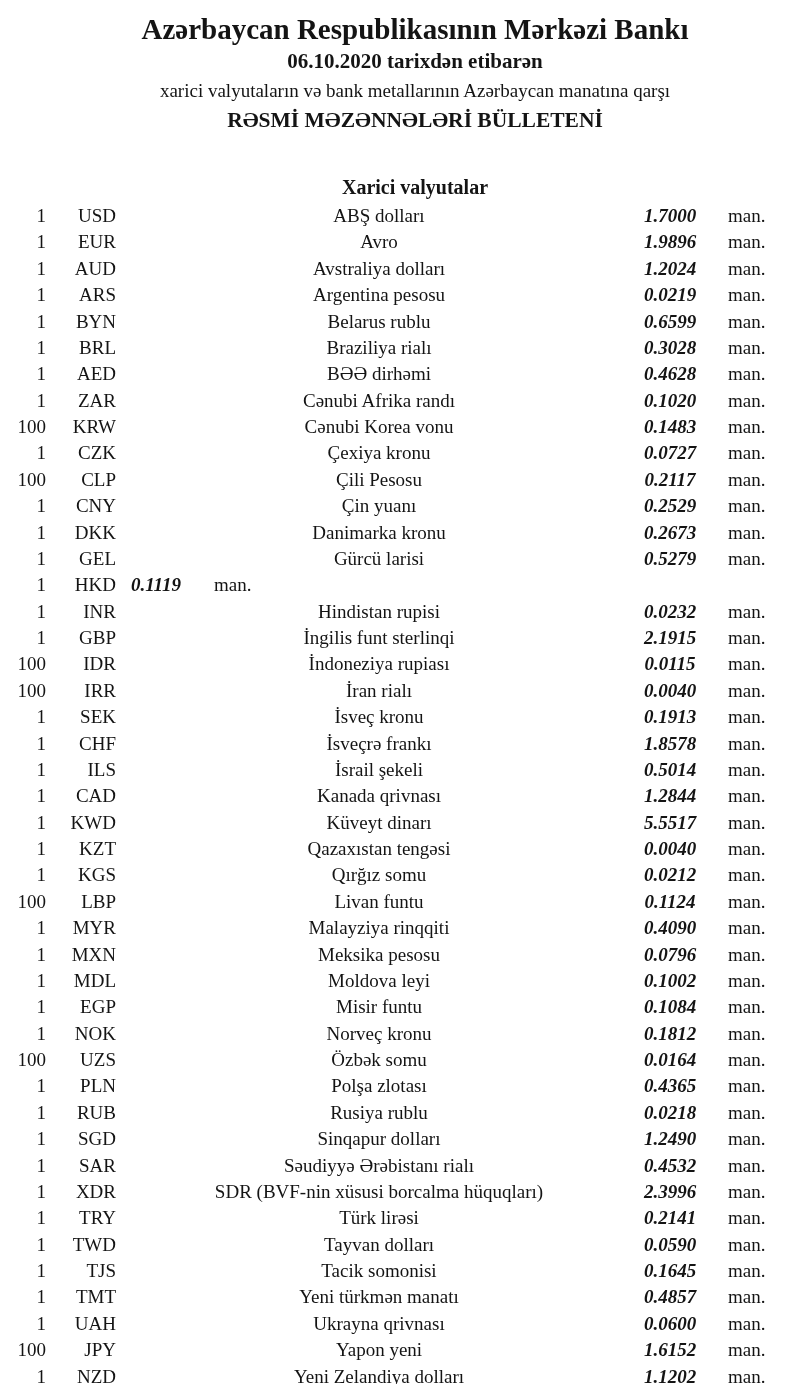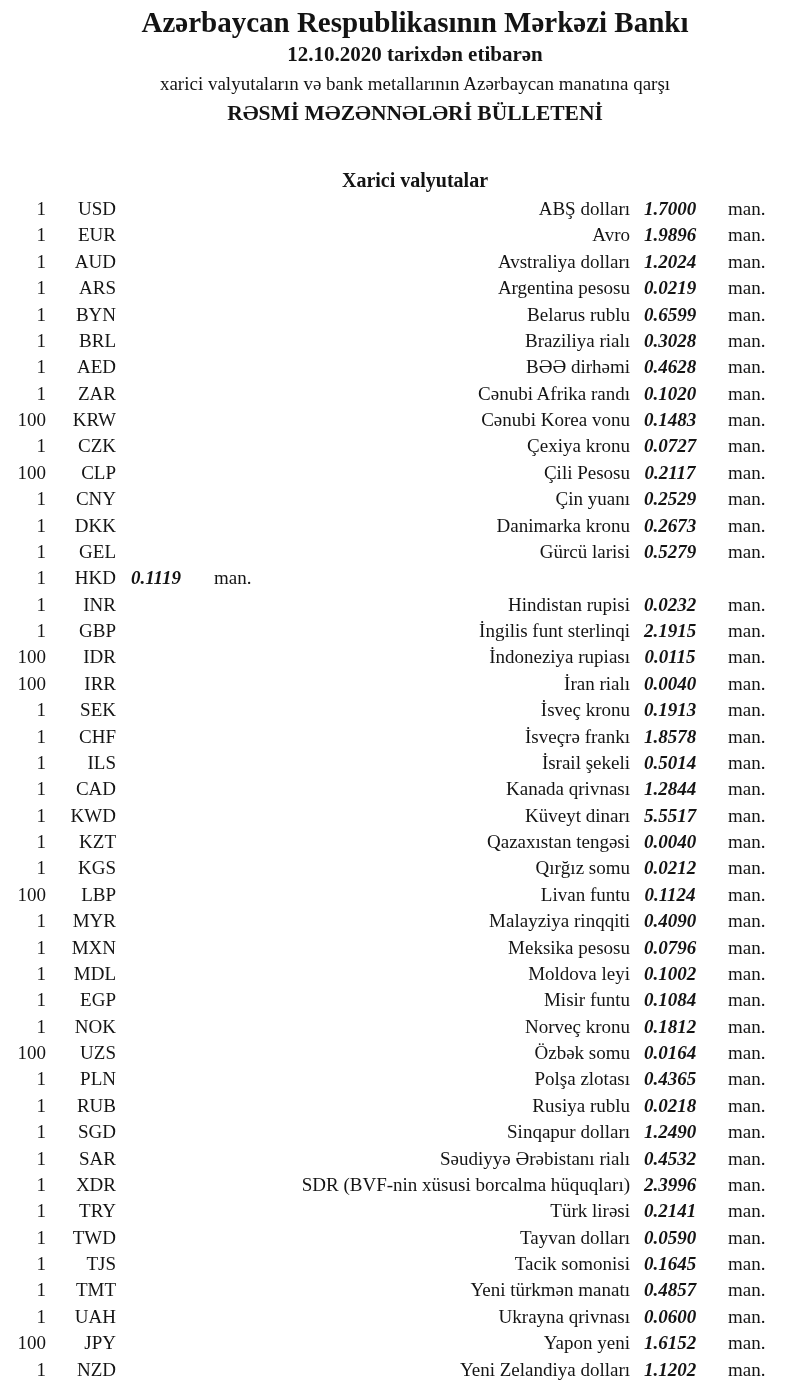--- a/index.html
+++ b/index.html
@@ -11,21 +11,21 @@
     overflow: hidden;
     font-family: "Liberation Serif", serif;
     color: #141414;
   }
   .page {
     width: 800px;
     height: 1384px;
     position: relative;
   }
   .doc-header {
-    padding-top: 5px;
+    padding-top: 12px;
     padding-left: 30px; 
     text-align: center;
   }
   .bank-name {
     font-size: 29px;
     font-weight: bold;
     line-height: 34px;
     letter-spacing: 0px;
   }
   .date-line {
@@ -71,21 +71,21 @@
     width: 54px;
     margin-left: 16px;
     text-align: right;
     flex: 0 0 auto;
   }
   .cell-name {
     flex: 1 1 auto;
     padding-left: 12px;
     white-space: nowrap;
     overflow: hidden;
-    text-align: right;
+    text-align: center;
   }
   .cell-rate {
     width: 80px;
     flex: 0 0 auto;
     text-align: center;
     font-weight: bold;
     font-style: italic;
   }
   .cell-unit {
     width: 62px;
@@ -99,21 +99,21 @@
     flex: 0 0 auto;
   }
 </style>
 </head>
 <body>
 
 <div class="page">
 
   <div class="doc-header">
     <div class="bank-name">Azərbaycan Respublikasının Mərkəzi Bankı</div>
-    <div class="date-line">12.10.2020 tarixdən etibarən</div>
+    <div class="date-line">06.10.2020 tarixdən etibarən</div>
     <div class="subject-line">xarici valyutaların və bank metallarının Azərbaycan manatına qarşı</div>
     <div class="bulletin-title">RƏSMİ MƏZƏNNƏLƏRİ BÜLLETENİ</div>
   </div>
 
   <div class="section-title">Xarici valyutalar</div>
 
   <div class="rates-table">
 
       <div class="rate-row">
         <span class="cell-qty">1</span>

